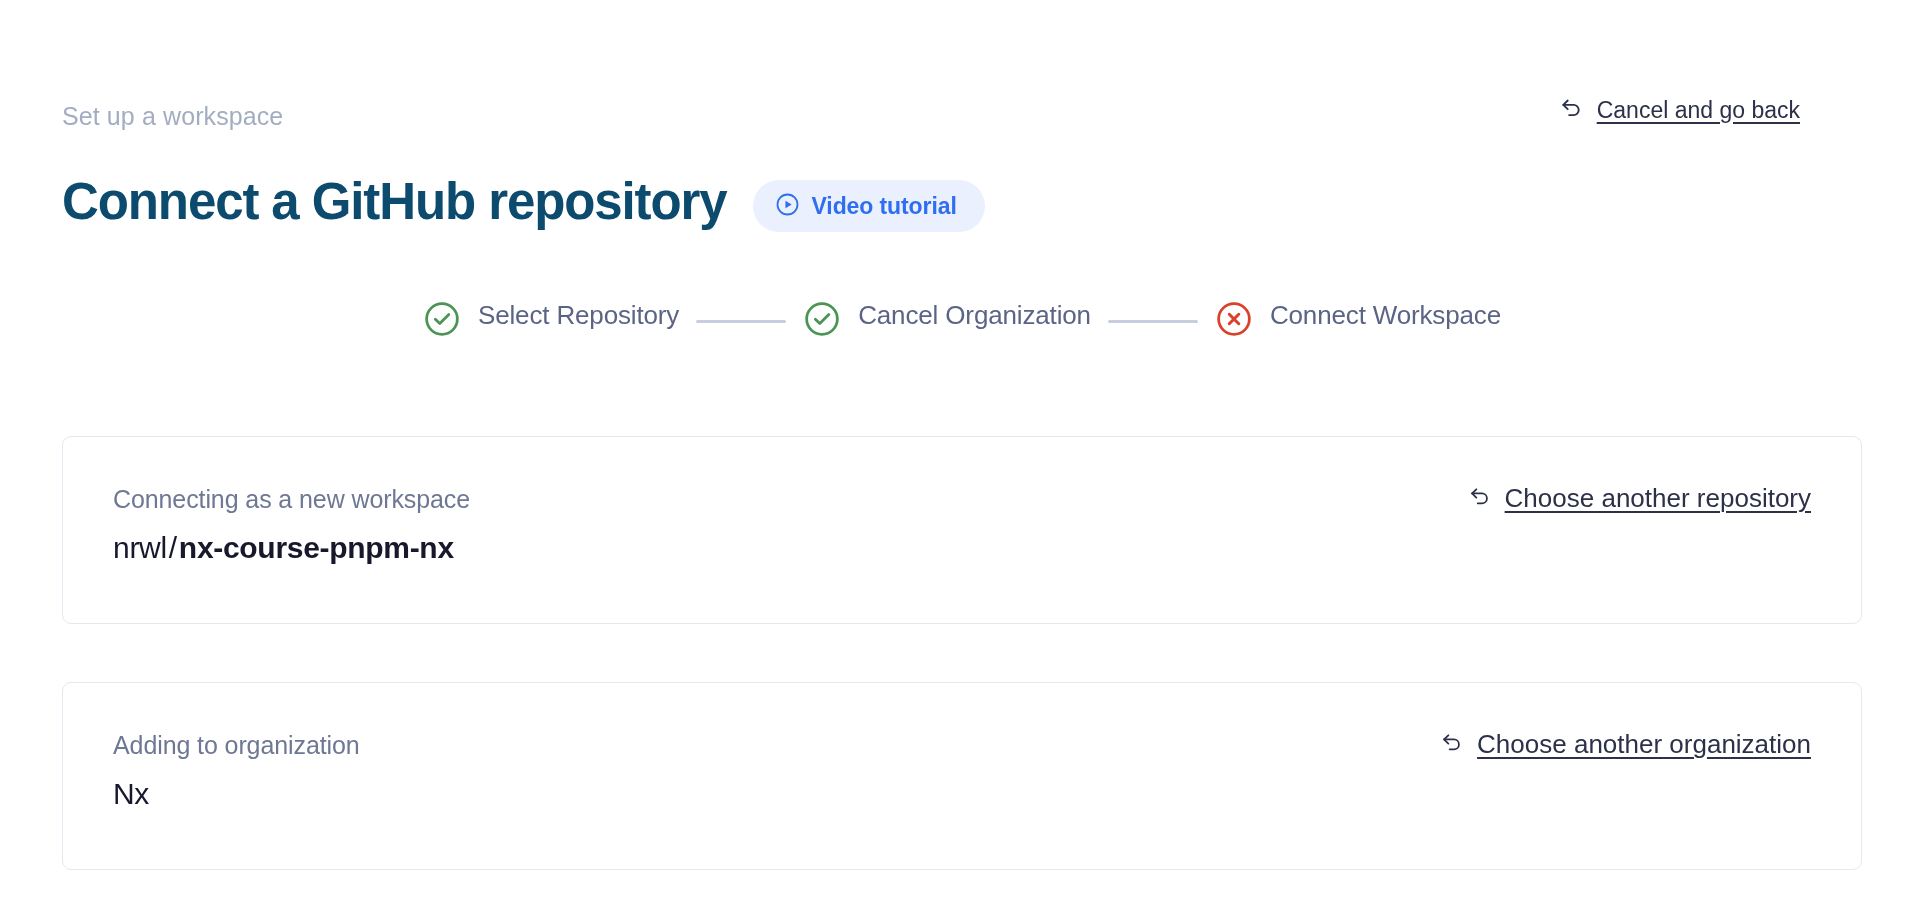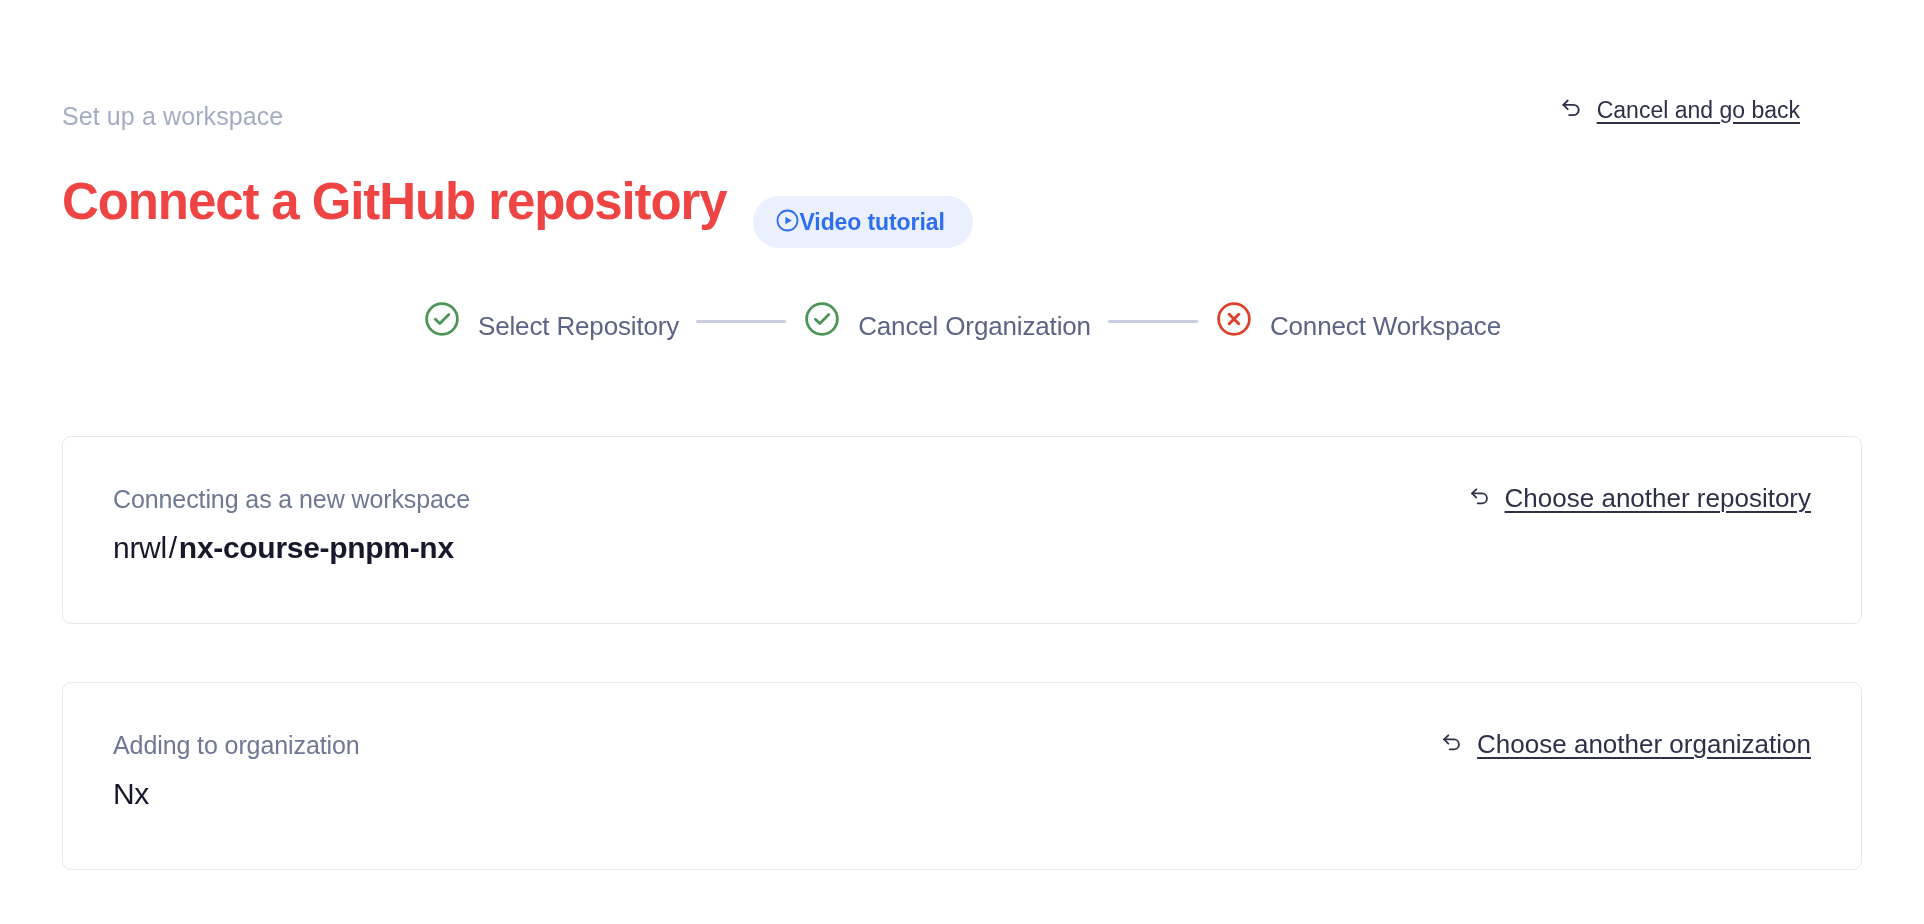--- a/index.html
+++ b/index.html
@@ -43,36 +43,37 @@
     position: absolute;
     left: 0;
     top: 130px;
     display: flex;
     align-items: center;
     gap: 26px;
   }
   .page-title {
     font-size: 51px;
     font-weight: 700;
-    color: #ef4444;
+    color: #0c4a6e;
     letter-spacing: -1.1px;
     line-height: 1.18;
     white-space: nowrap;
   }
 
   .video-badge {
     display: inline-flex;
     align-items: center;
+    gap: 12px;
     background: #eaf0fe;
     border-radius: 999px;
     padding: 12px 28px 12px 22px;
     cursor: pointer;
     border: none;
     position: relative;
-    top: 20px;
+    top: 4px;
   }
   .video-badge .label {
     font-size: 23px;
     font-weight: 700;
     color: #2f6ef0;
     letter-spacing: -0.1px;
     white-space: nowrap;
   }
   .play-icon { display: block; flex: 0 0 auto; }
 
@@ -103,21 +104,21 @@
     position: absolute;
     left: 0;
     right: 0;
     top: 300px;
     display: flex;
     justify-content: center;
     align-items: center;
   }
   .step {
     display: flex;
-    align-items: flex-end;
+    align-items: flex-start;
     gap: 17px;
     cursor: pointer;
   }
   .step-label {
     font-size: 26px;
     font-weight: 400;
     color: #5c6486;
     letter-spacing: -0.15px;
     white-space: nowrap;
   }

